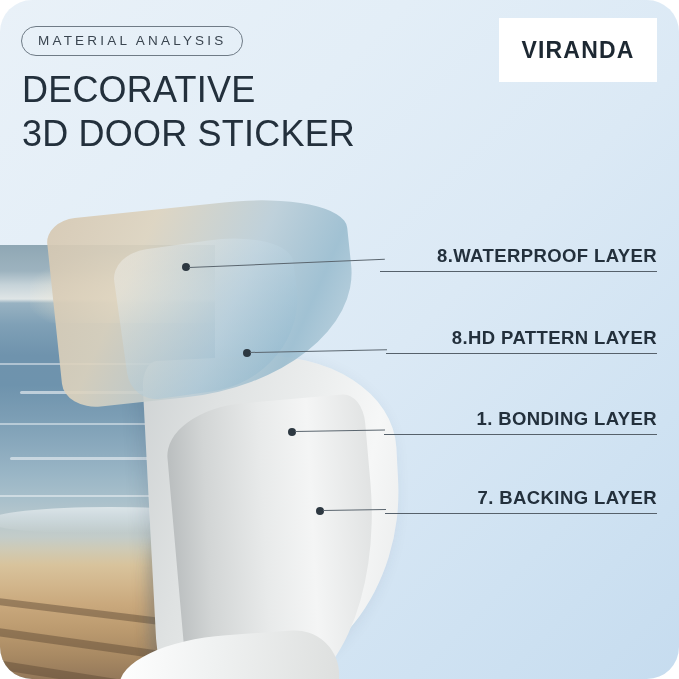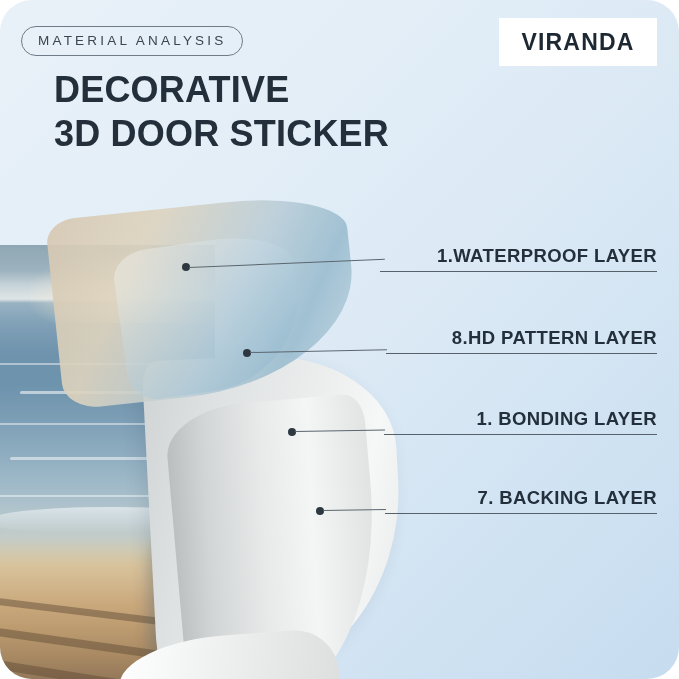--- a/index.html
+++ b/index.html
@@ -34,34 +34,33 @@
     color: #3a4550;
     font-weight: 500;
     white-space: nowrap;
   }
   .title {
     position: absolute;
     left: 22px;
     top: 68px;
     font-size: 36px;
     line-height: 44px;
-    font-weight: bold;
+    font-weight: normal;
     color: #23303c;
     letter-spacing: 0.2px;
     white-space: nowrap;
-    margin-left: 32px;
   }
   .title .l2 { display: block; }
 
   .brand-box {
     position: absolute;
     right: 22px;
     top: 18px;
     width: 158px;
-    height: 48px;
+    height: 64px;
     background: #ffffff;
     display: flex;
     align-items: center;
     justify-content: center;
   }
   .brand-text {
     font-size: 23px;
     font-weight: bold;
     letter-spacing: 1.2px;
     color: #1d2832;
@@ -264,21 +263,21 @@
     <div class="curl-front"></div>
     <div class="curl-top"></div>
     <div class="curl-top-glass"></div>
     <div class="curl-edge"></div>
   </div>
 
   <div class="dot" style="left:182px; top:263px;"></div>
   <div class="leader" style="left:189px; top:267px; width:196px; transform: rotate(-2.4deg);"></div>
   <div class="callout" style="left:380px; top:271px; width:277px;">
     <div class="rule" style="width:277px;"></div>
-    <div class="label">1.WATERPROOF LAYER</div>
+    <div class="label">8.WATERPROOF LAYER</div>
   </div>
 
   <div class="dot" style="left:243px; top:349px;"></div>
   <div class="leader" style="left:250px; top:352px; width:137px; transform: rotate(-1.2deg);"></div>
   <div class="callout" style="left:386px; top:353px; width:271px;">
     <div class="rule" style="width:271px;"></div>
     <div class="label">8.HD PATTERN LAYER</div>
   </div>
 
   <div class="dot" style="left:288px; top:428px;"></div>

